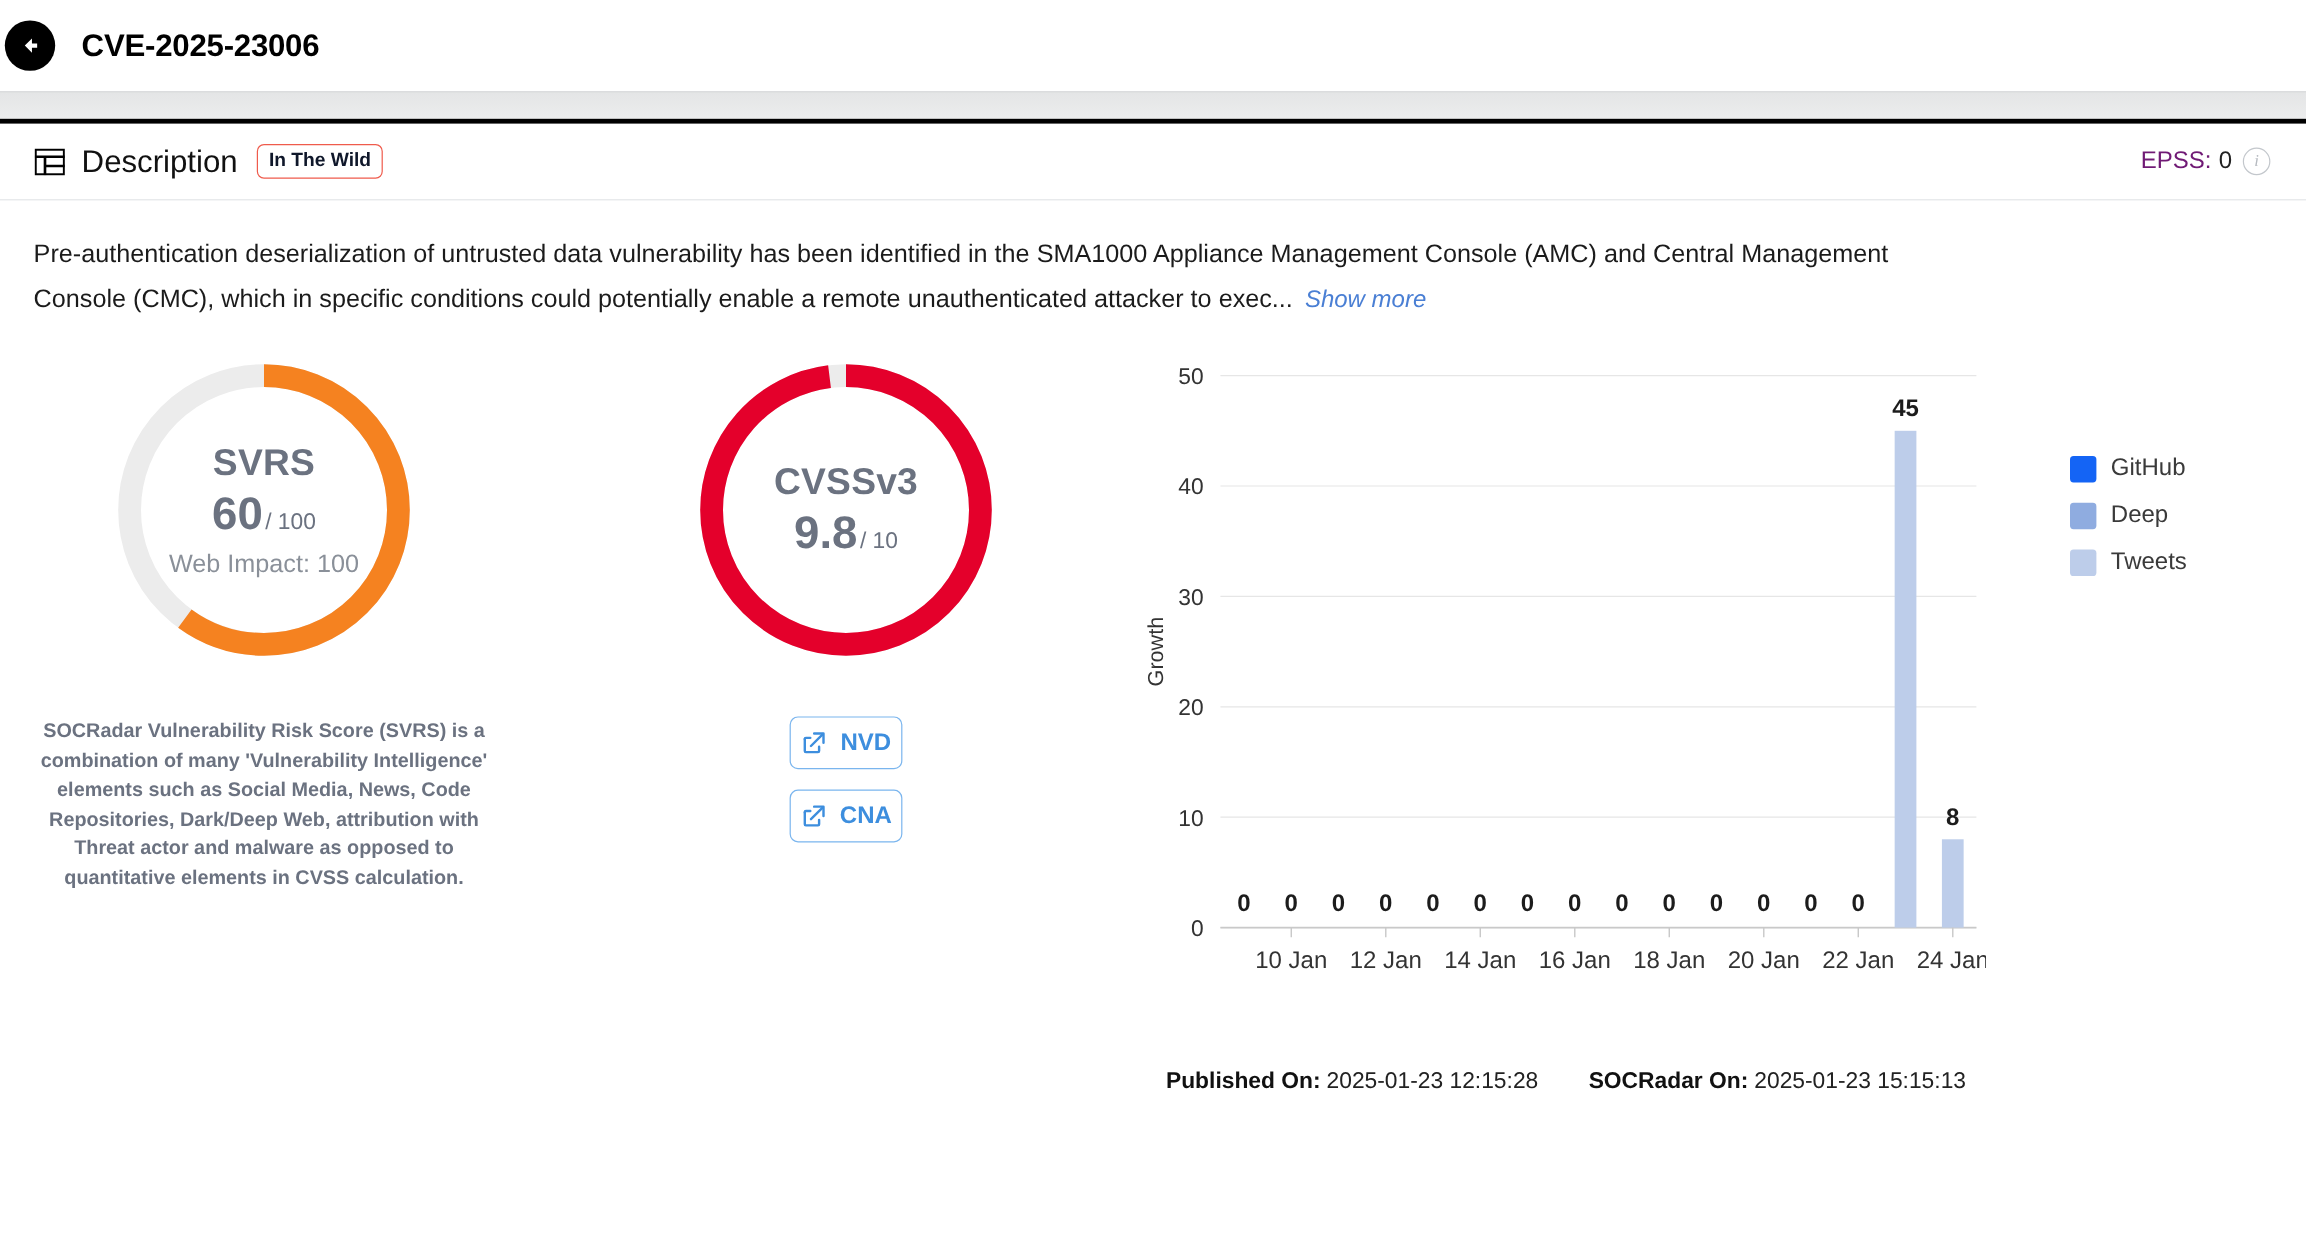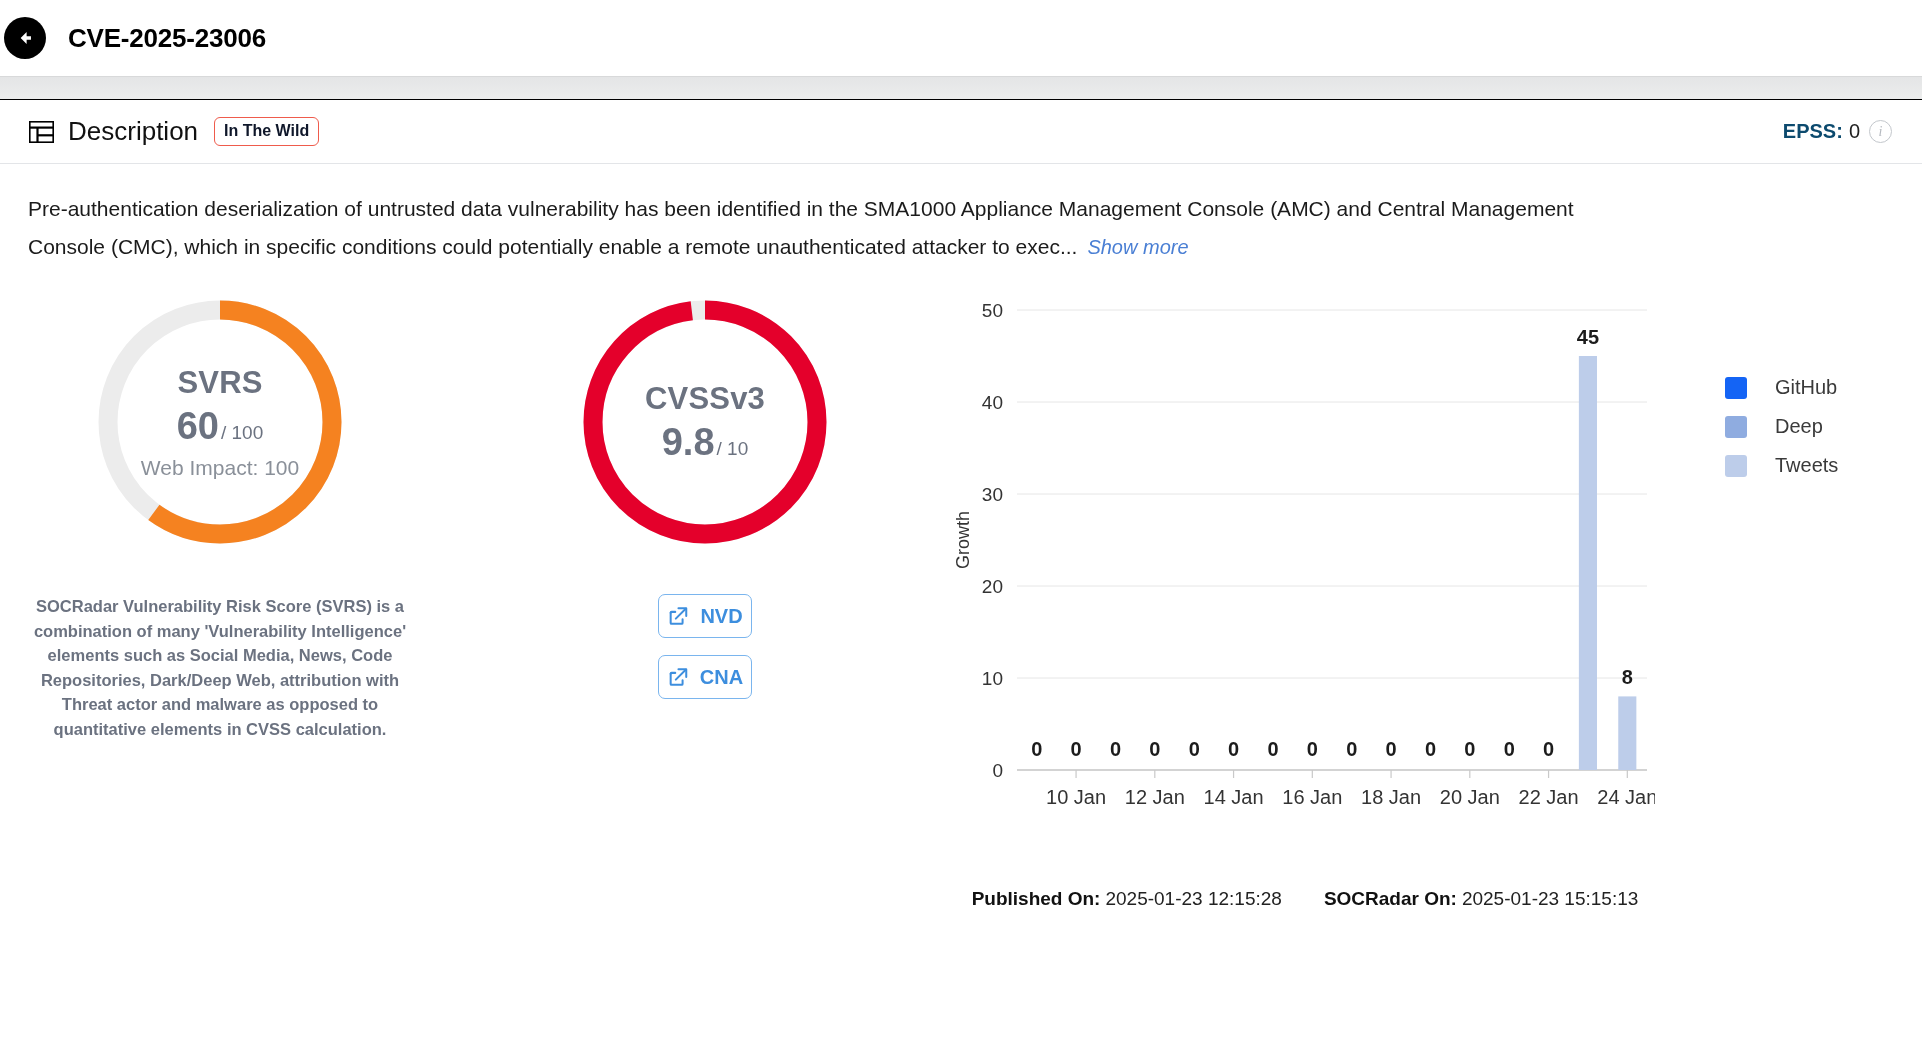--- a/index.html
+++ b/index.html
@@ -49,21 +49,21 @@
   .grey-strip {
     height: 22px;
     background: #e6e7e8;
     background-image: linear-gradient(to bottom, #e4e5e6 0%, #eceded 100%);
     border-top: 1px solid #d8d9da;
   }
 
   
   .card {
     background: #ffffff;
-    border-top: 1px solid #000000;
+    border-top: 4px solid #000000;
   }
   .card-header {
     height: 64px;
     display: flex;
     align-items: center;
     padding: 0 30px 0 28px;
     box-sizing: border-box;
     border-bottom: 1px solid #e3e5e8;
   }
   .desc-icon {
@@ -92,21 +92,21 @@
     line-height: 1;
     white-space: nowrap;
   }
   .header-spacer { flex: 1 1 auto; }
   .epss {
     display: flex;
     align-items: center;
     font-size: 20px;
     white-space: nowrap;
   }
-  .epss-label { font-weight: bold; color: #0c4a6e; }
+  .epss-label { font-weight: normal; color: #701a75; }
   .epss-value { font-weight: normal; margin-left: 6px; color: #222; }
   .info-icon {
     margin-left: 9px;
     width: 23px;
     height: 23px;
     border-radius: 50%;
     border: 1.6px solid #c3c7cc;
     color: #b6bac0;
     font-size: 14px;
     font-style: italic;
@@ -242,21 +242,21 @@
     position: absolute;
     left: 770px;
     top: 88px;
     display: flex;
     flex-direction: column;
     gap: 16px;
   }
   .legend-item {
     display: flex;
     align-items: center;
-    gap: 28px;
+    gap: 12px;
     cursor: pointer;
   }
   .legend-swatch {
     width: 22px;
     height: 22px;
     border-radius: 3px;
     flex: 0 0 auto;
   }
   .legend-text {
     font-size: 20px;

